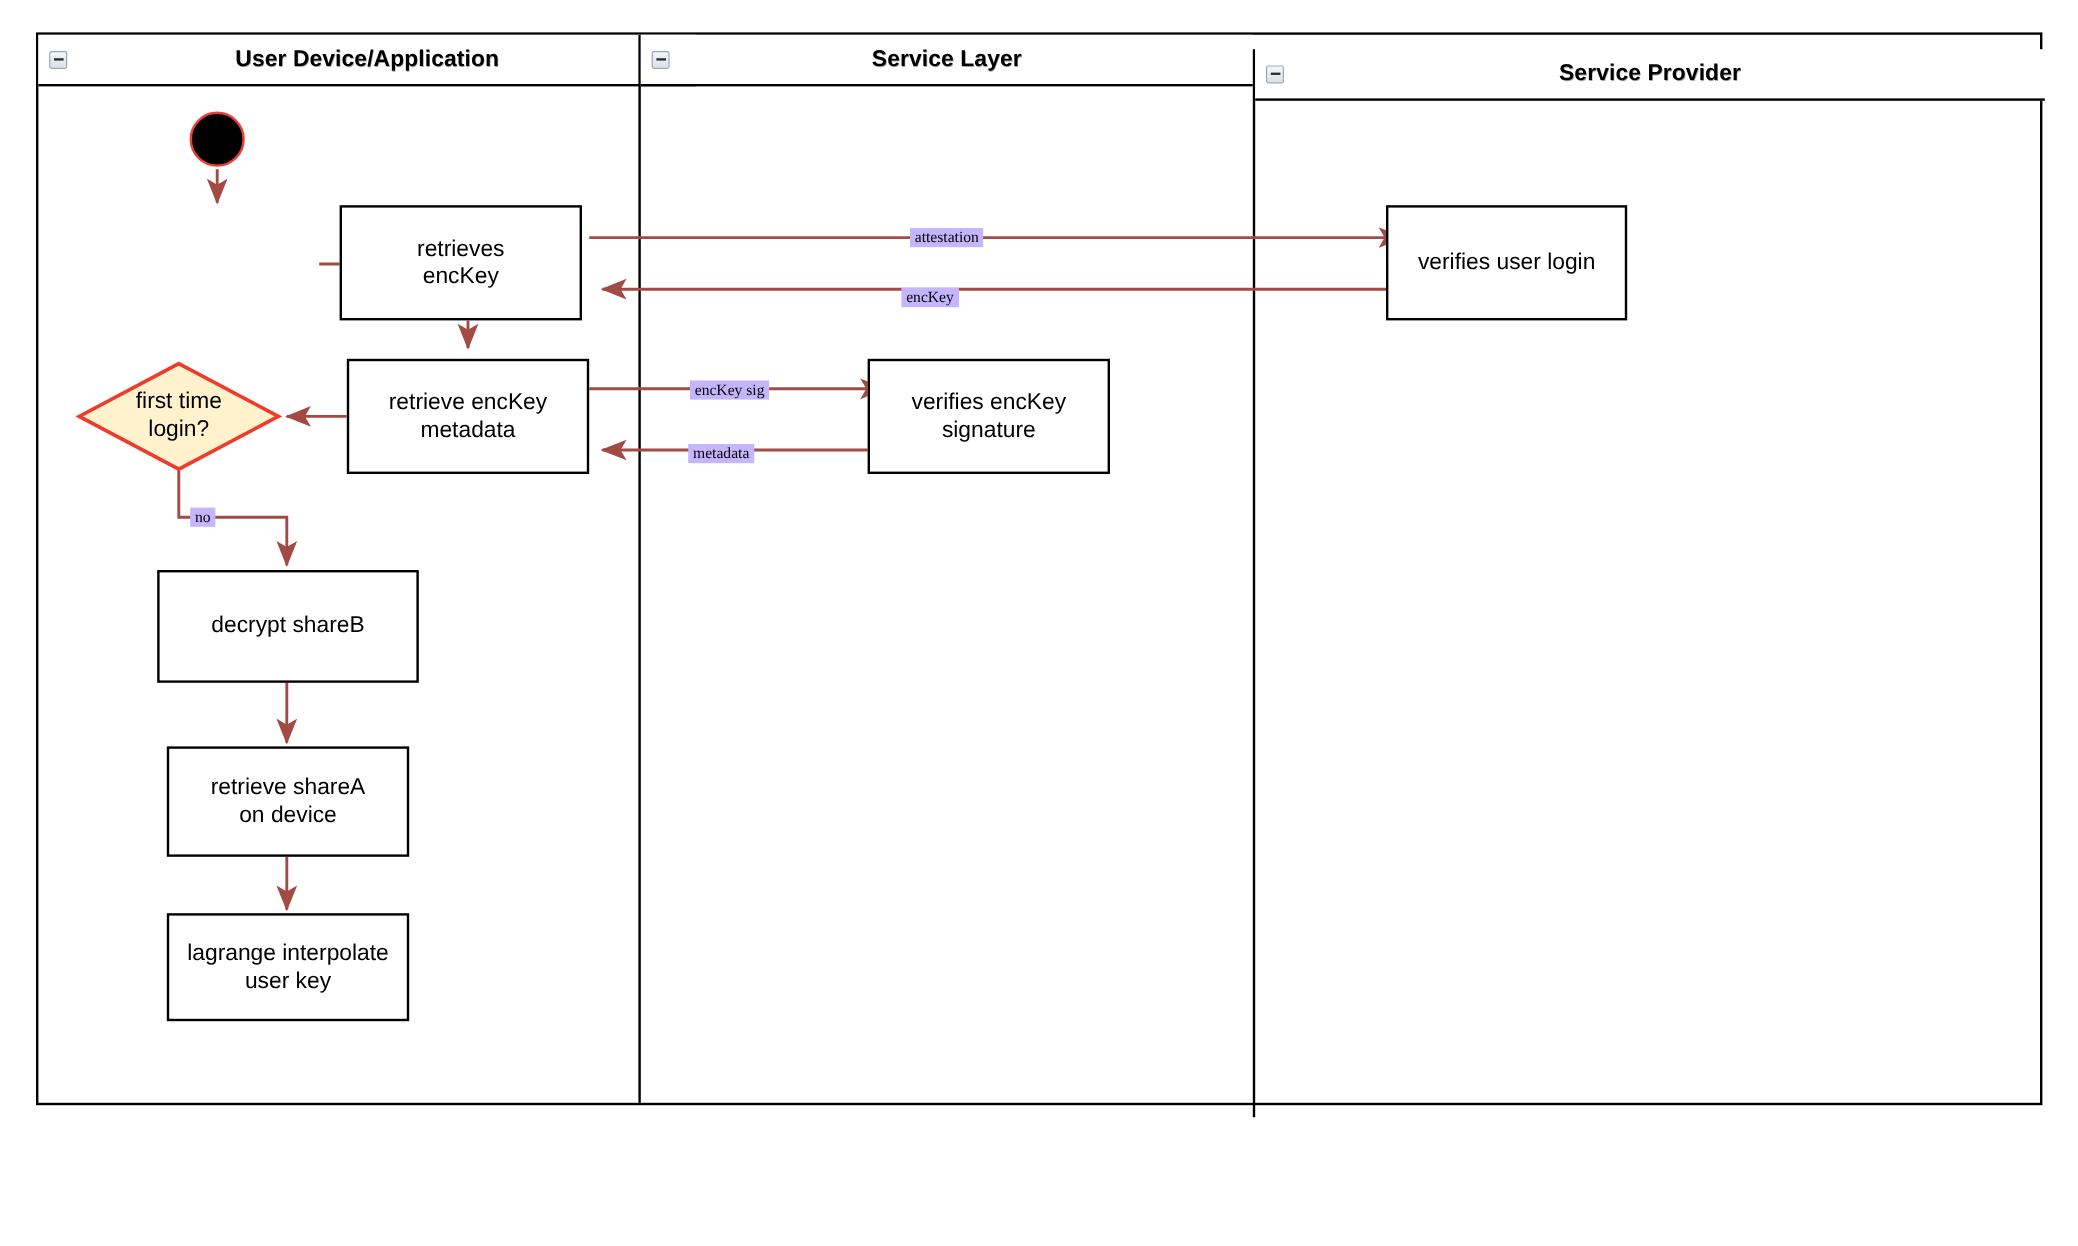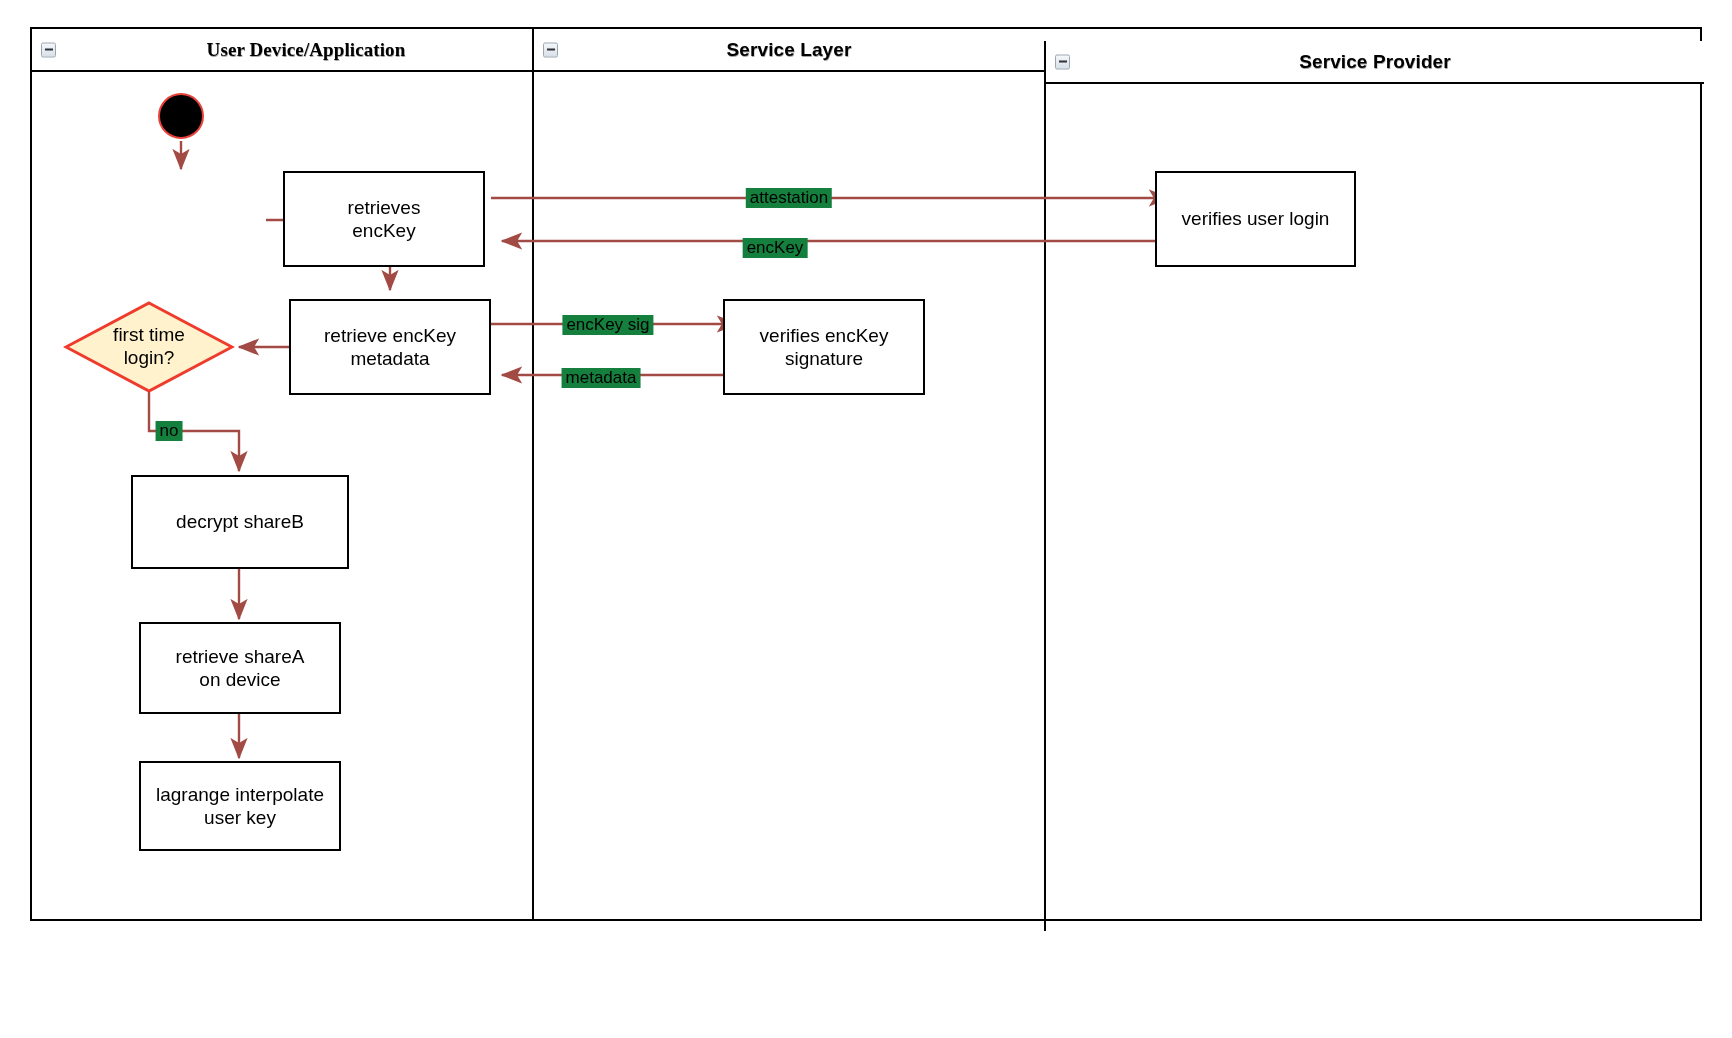--- a/index.html
+++ b/index.html
@@ -134,36 +134,37 @@
     position: absolute;
     left: 0; top: 0;
     width: 1732px;
     height: 1038px;
     z-index: 3;
     pointer-events: none;
   }
   .edge-label {
     position: absolute;
     transform: translate(-50%, -50%);
-    background: #15803d;
-    font-size: 17px;
+    background: #c4b5fd;
+    font-size: 13px;
     color: #000000;
     padding: 0 4px;
     white-space: nowrap;
     z-index: 7;
+    font-family: Liberation Serif, serif;
   }
 </style>
 </head>
 <body>
 
 <div id="canvas">
 
   <div class="pool">
 
-    <div class="lane" style="left:0px; width:548px;font-family:Liberation Serif, serif;">
+    <div class="lane" style="left:0px; width:548px;">
       <div class="lane-header">
         <span class="collapse-icon"></span>
         <span class="lane-title">User Device/Application</span>
       </div>
     </div>
 
     <div class="lane" style="left:500px; width:512px;">
       <div class="lane-header">
         <span class="collapse-icon"></span>
         <span class="lane-title">Service Layer</span>

